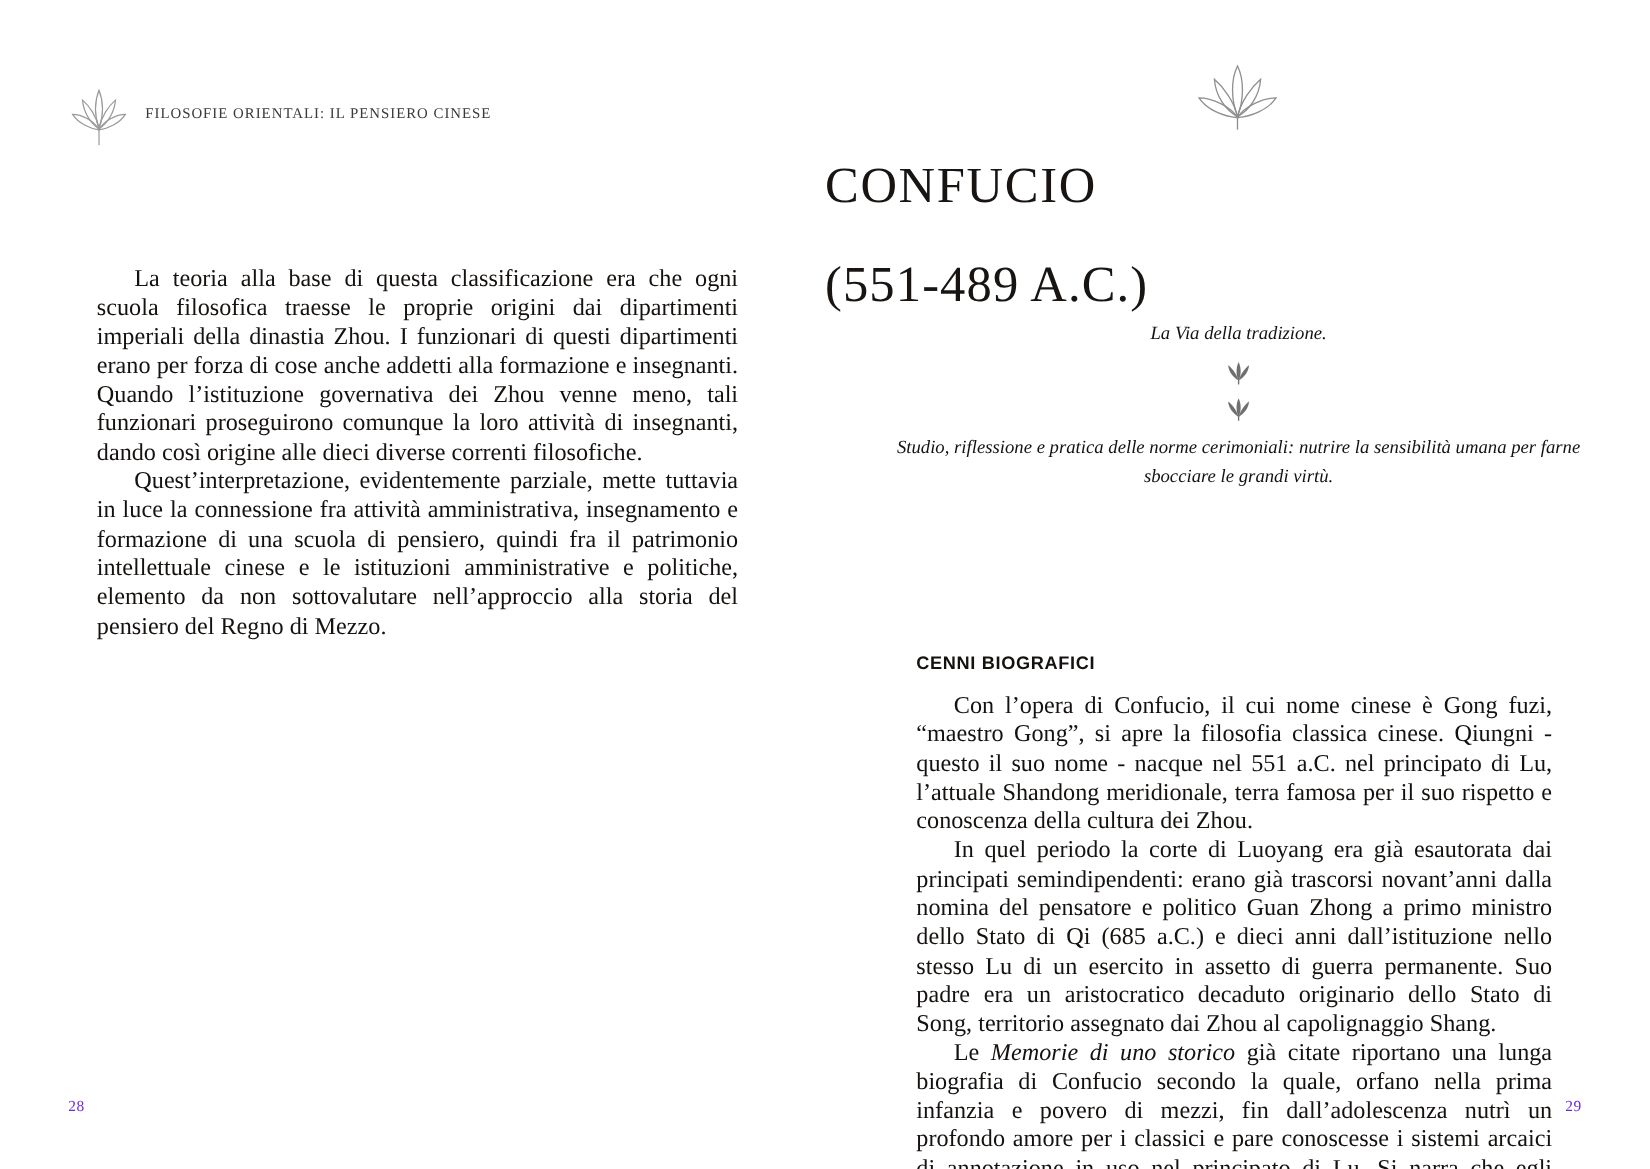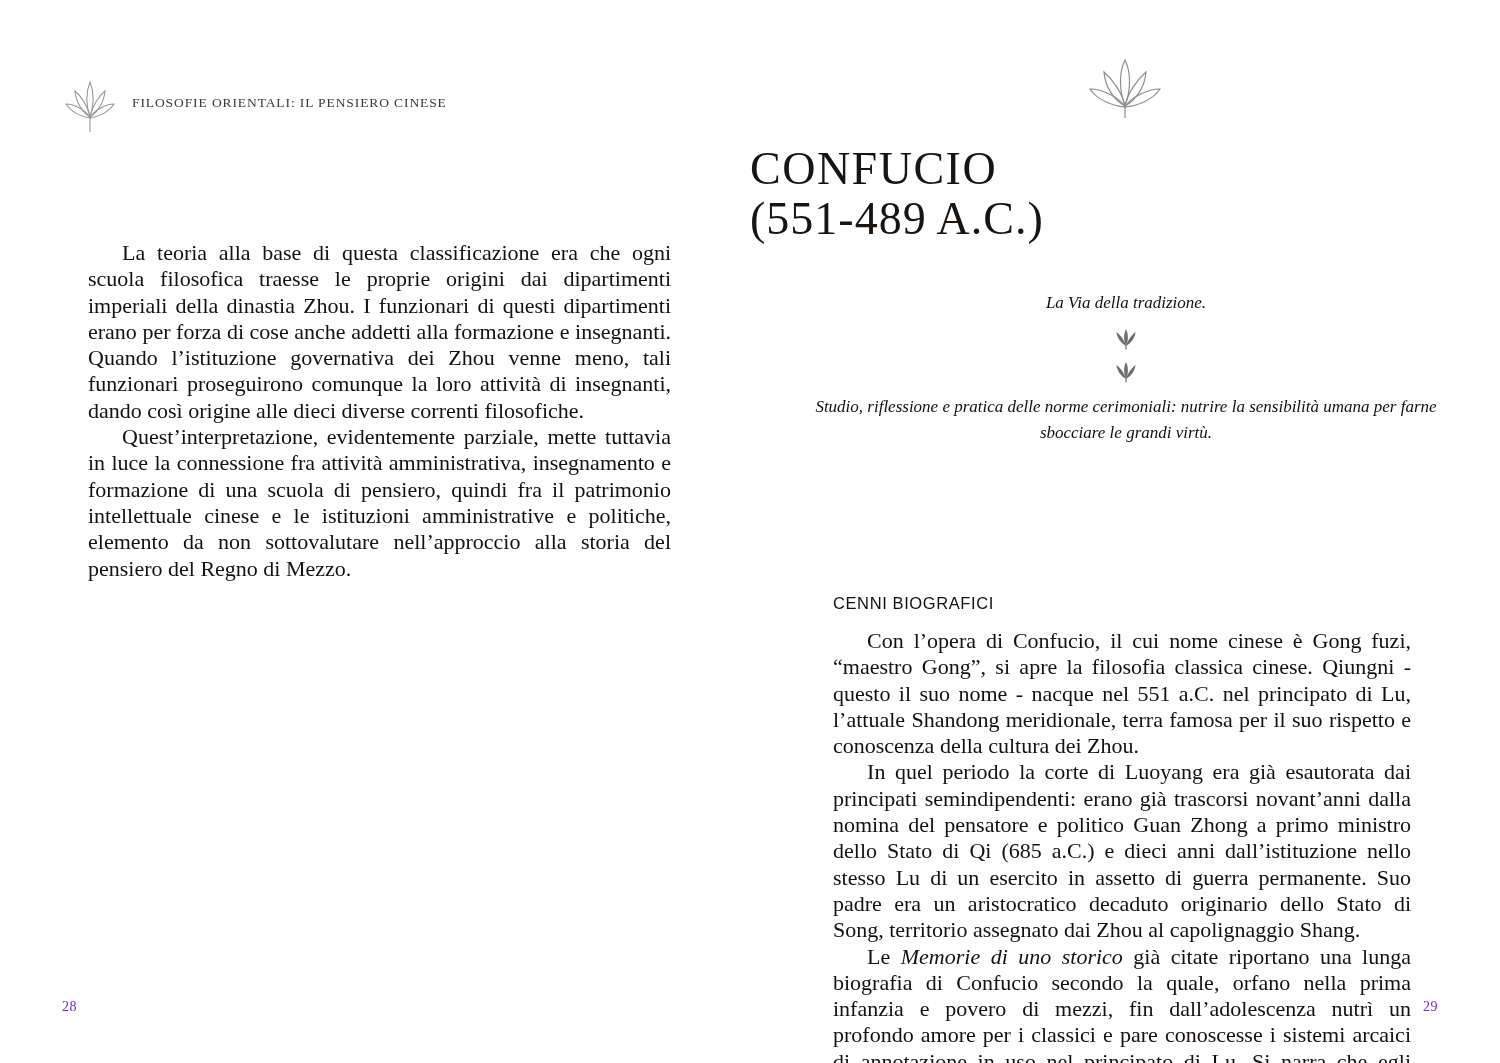--- a/index.html
+++ b/index.html
@@ -96,20 +96,21 @@
     font-weight: 400;
     font-size: 46px;
     line-height: 50px;
     letter-spacing: 1.5px;
     color: #171412;
     margin-top: 24px;
   }
   .chapter-title .line2 {
     display: block;
     letter-spacing: 1px;
+    margin-top: 40px;
   }
 
   
   .epigraph {
     position: absolute;
     left: 60px;
     top: 290px;
     width: 632px;
     text-align: center;
     font-size: 17px;
@@ -120,21 +121,21 @@
   .epigraph .ep-line {
     margin: 0;
   }
 
   
   .section-heading {
     position: absolute;
     left: 83px;
     top: 594px;
     font-family: "Liberation Sans", sans-serif;
-    font-weight: normal;
+    font-weight: bold;
     font-size: 16.5px;
     letter-spacing: 0.6px;
     color: #14110f;
   }
 
   #right-body {
     left: 83px;
     top: 628px;
     width: 578px;
   }

